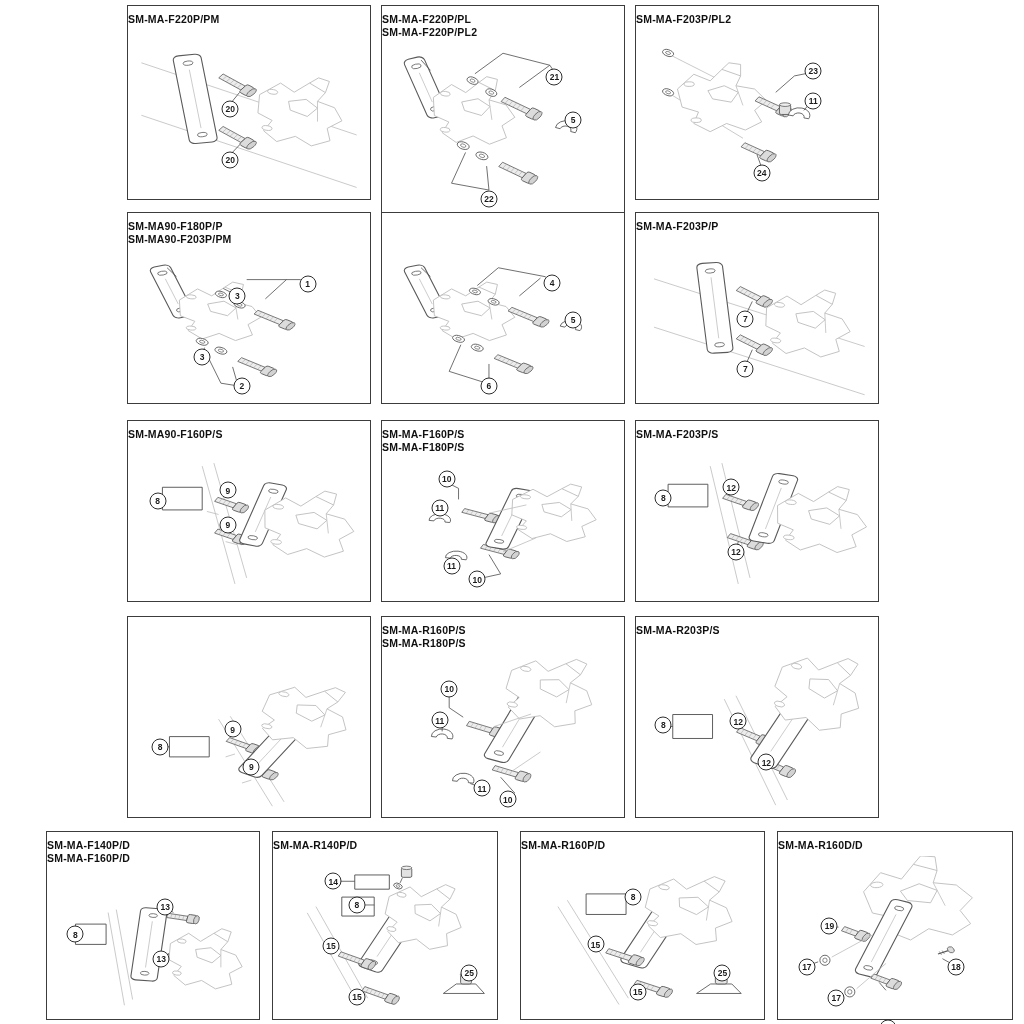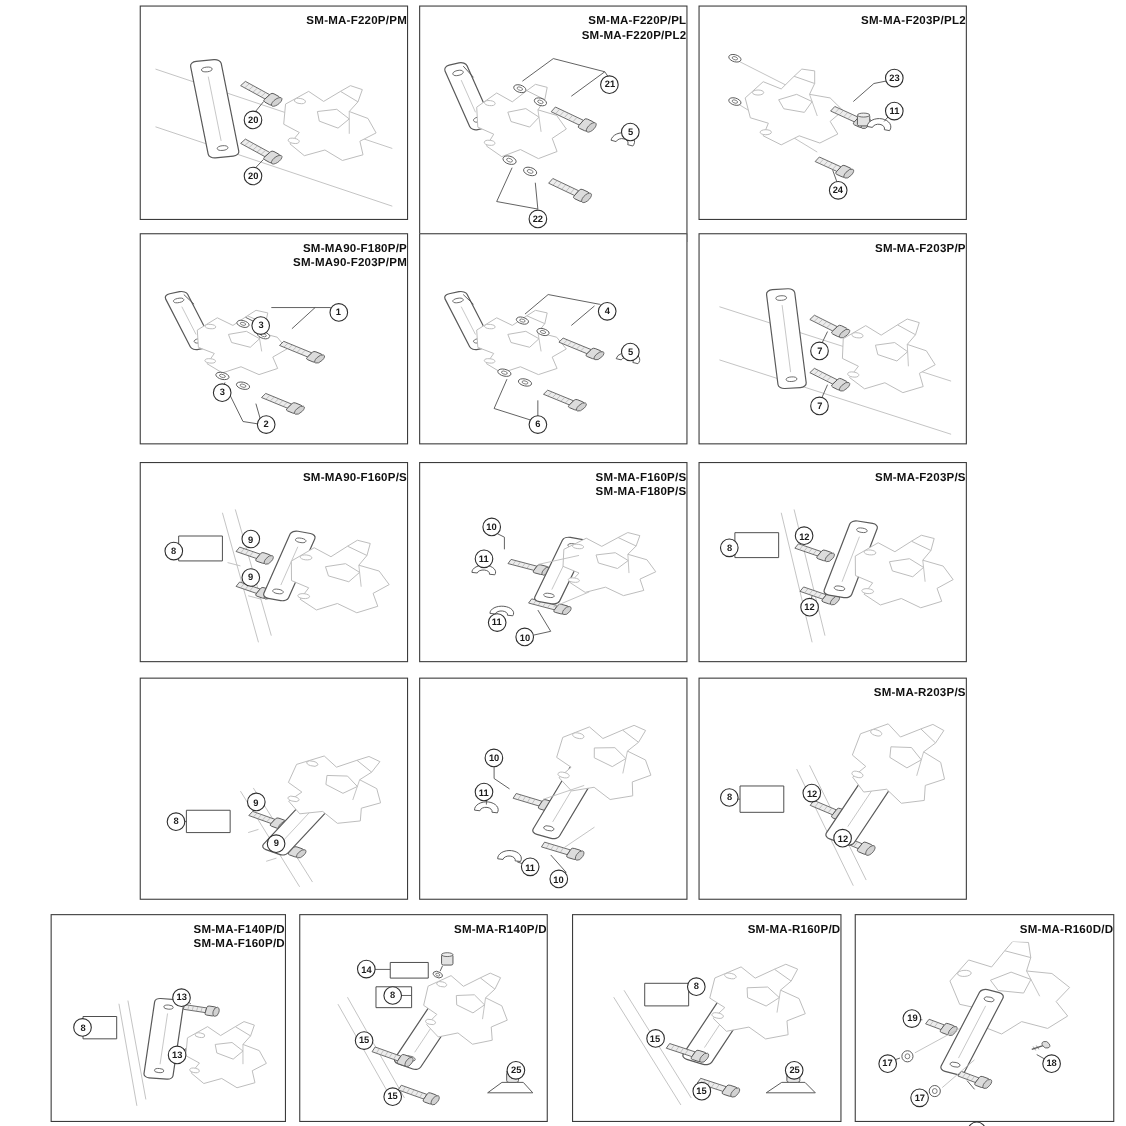--- a/index.html
+++ b/index.html
@@ -3,21 +3,21 @@
 <meta charset="utf-8">
 <style>
   html,body{margin:0;padding:0}
   body{
     width:1024px;height:1024px;position:relative;background:#ffffff;
     font-family:"Liberation Sans", sans-serif;overflow:hidden;
   }
   .panel{
     position:absolute;border:1px solid #3c3c3c;background:#fff;box-sizing:border-box;
   }
-  .titles{position:absolute;top:7px;left:0;right:0;text-align:right;pointer-events:none}
+  .titles{position:absolute;top:7px;left:0;right:0;text-align:left;pointer-events:none}
   .title-line{
     font-size:10.5px;font-weight:bold;color:#101010;line-height:13px;letter-spacing:.2px;
     white-space:nowrap;
   }
   .art{position:absolute;left:4px;right:4px;bottom:5px}
   .art svg{width:100%;height:100%;display:block}
   .callout{
     position:absolute;width:15px;height:15px;border:1.4px solid #2e2e2e;border-radius:50%;
     background:#fff;display:flex;align-items:center;justify-content:center;
     transform:translate(-50%,-50%);font-size:8.5px;font-weight:bold;color:#1b1b1b;
@@ -674,20 +674,24 @@
         </div>
         <div class="callout" style="left: 43%; top: 43%;">
           <span>9</span>
         </div>
         <div class="callout" style="left: 51%; top: 69%;">
           <span>9</span>
         </div>
       </div>
     </section>
     <section class="panel" style="left: 381px; top: 616px; width: 244px; height: 202px;">
+      <div class="titles">
+        <div class="title-line">SM-MA-R160P/S</div>
+        <div class="title-line">SM-MA-R180P/S</div>
+      </div>
       <div class="art" style="top: 37px;">
         <svg viewBox="0 0 100 100" preserveAspectRatio="none">
           <g>
             <polyline points="27,25 27,34 33,40" stroke="#4d4d4d" stroke-width="0.8" fill="none" vector-effect="non-scaling-stroke"></polyline>
             <g transform="translate(35 44) rotate(24)">
               <rect x="0" y="-1.5" width="11" height="3" fill="#ececec" stroke="#5a5a5a" stroke-width="0.8" vector-effect="non-scaling-stroke"></rect>
               <line x1="2" y1="-1.5" x2="2" y2="1.5" stroke="#9a9a9a" stroke-width="0.5" fill="none" vector-effect="non-scaling-stroke"></line>
               <line x1="4" y1="-1.5" x2="4" y2="1.5" stroke="#9a9a9a" stroke-width="0.5" fill="none" vector-effect="non-scaling-stroke"></line>
               <line x1="6" y1="-1.5" x2="6" y2="1.5" stroke="#9a9a9a" stroke-width="0.5" fill="none" vector-effect="non-scaling-stroke"></line>
               <line x1="8" y1="-1.5" x2="8" y2="1.5" stroke="#9a9a9a" stroke-width="0.5" fill="none" vector-effect="non-scaling-stroke"></line>

